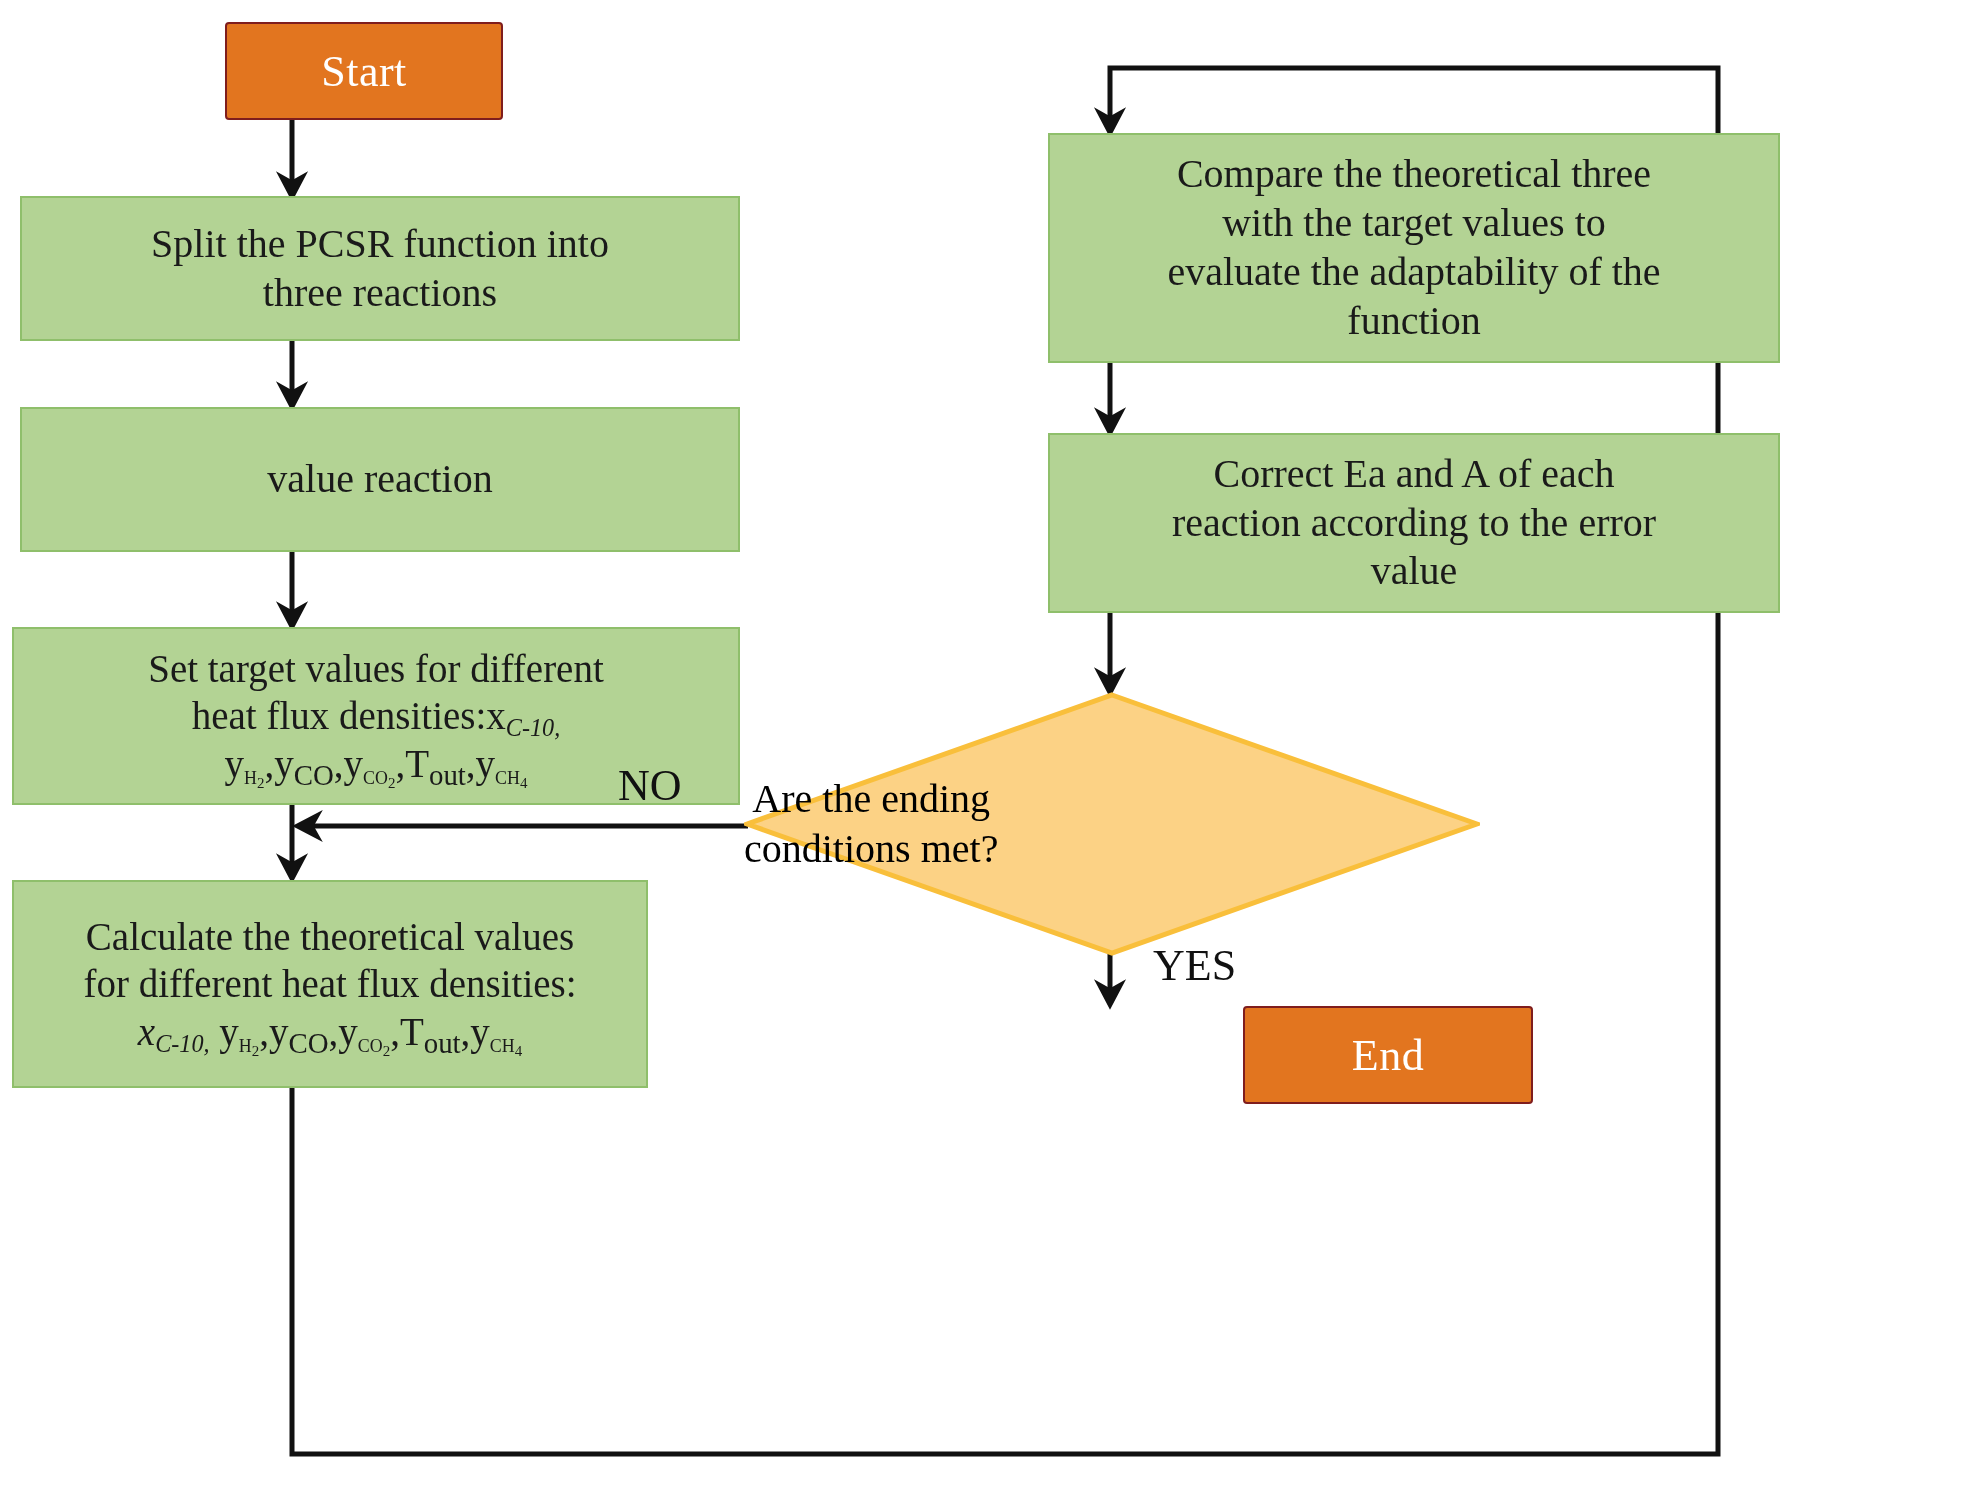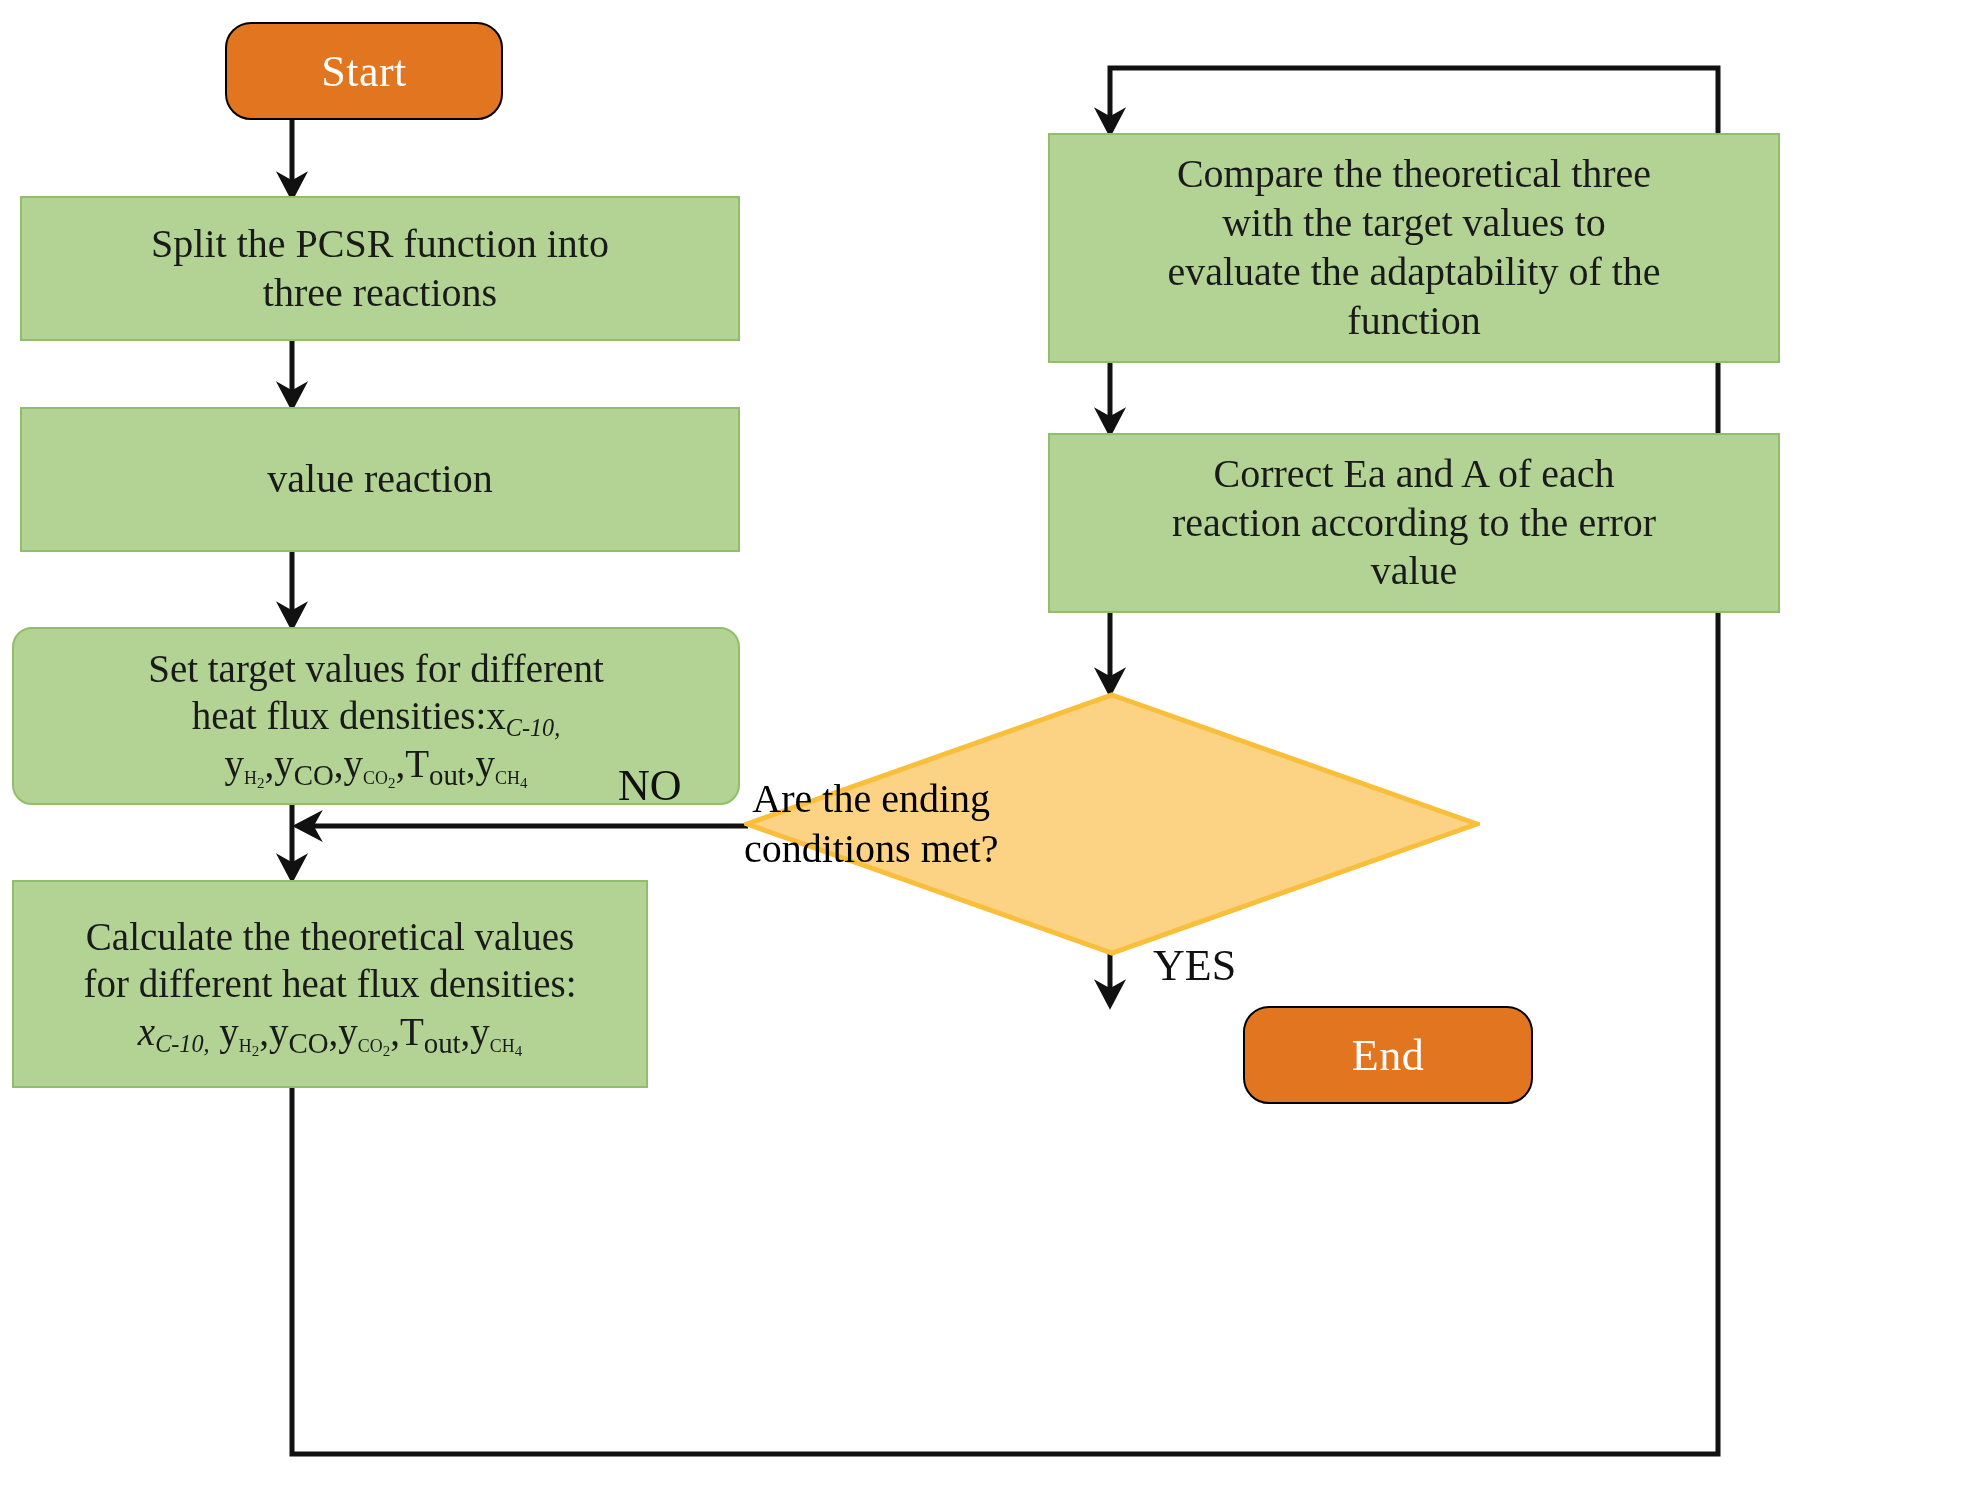--- a/index.html
+++ b/index.html
@@ -31,22 +31,22 @@
     border: 2px solid #8fbf6b;
     color: #1a1a1a;
     font-size: 40px;
     line-height: 1.22;
     padding: 4px 10px;
   }
   .process .txt { width: 100%; }
   
   .terminator {
     background: #e2751f;
-    border: 2px solid #000000;
-    border-radius: 26px;
+    border: 2px solid #7f1d1d;
+    border-radius: 4px;
     color: #ffffff;
     font-size: 44px;
     letter-spacing: 0.5px;
   }
   
   .decision-wrap {
     position: absolute;
   }
   .decision-wrap svg {
     display: block;
@@ -138,21 +138,21 @@
       <div>three reactions</div>
     </div>
   </div>
 
   <div class="node process" style="left:20px; top:407px; width:720px; height:145px;">
     <div class="txt">
       <div>value reaction</div>
     </div>
   </div>
 
-  <div class="node process" style="left:12px; top:627px; width:728px; height:178px; font-size:39px;border-radius:20px;">
+  <div class="node process" style="left:12px; top:627px; width:728px; height:178px; font-size:39px;">
     <div class="txt">
       <div>Set target values for different</div>
       <div>
         <span>heat flux densities:x</span><sub class="ital">C-10,</sub>
       </div>
       <div>
         <span><span>y</span><sub><span class="sc">H</span><sub>2</sub></sub></span><span>,</span><span><span>y</span><sub class="sc">CO</sub></span><span>,</span><span><span>y</span><sub><span class="sc">CO</span><sub>2</sub></sub></span><span>,</span><span><span>T</span><sub class="sc">out</sub></span><span>,</span><span><span>y</span><sub><span class="sc">CH</span><sub>4</sub></sub></span>
       </div>
     </div>
   </div>

